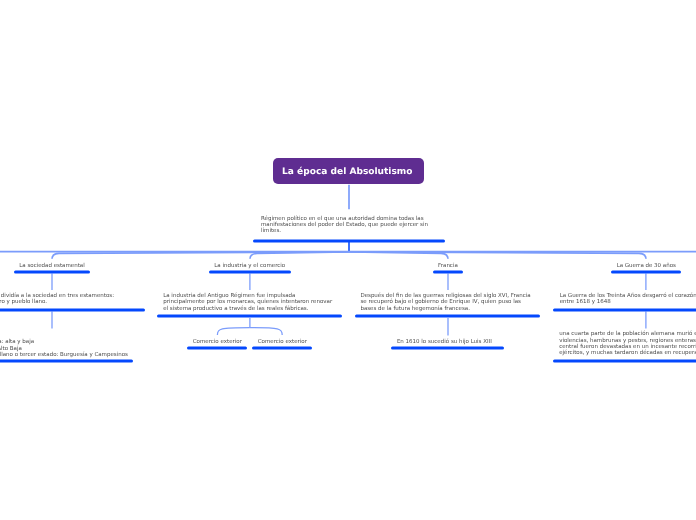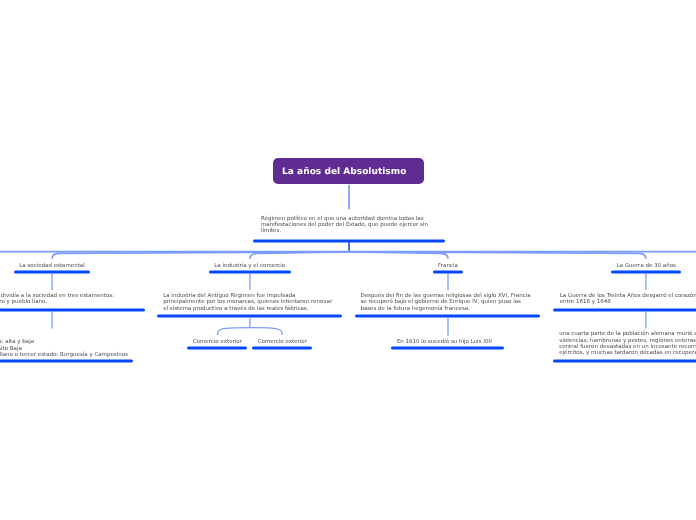--- a/index.html
+++ b/index.html
@@ -45,21 +45,21 @@
       <path d="M249.9,327.6 C 279.6,327.6 282.2,328.3 282.2,335"></path>
 
       <path d="M448,273.4 L448,289.9"></path>
       <path d="M448,318.1 L448,335.6"></path>
 
       <path d="M645.9,273.4 L645.9,289.9"></path>
       <path d="M645.9,311.6 L645.9,328.4"></path>
     </g>
   </svg>
   <div class="root-box" style="left:273px;top:158px;width:151px;height:26px;">
-    <div class="root-label" style="left:9.1px;top:8.5px;">La años del Absolutismo</div>
+    <div class="root-label" style="left:9.1px;top:8.5px;">La época del Absolutismo</div>
   </div>
 
   <div class="node" style="left:252.6px;top:215.5px;width:192.7px;">
     <div class="txt" style="left:8.4px;">
         <span class="ln">Régimen político en el que una autoridad domina todas las</span>
         <span class="ln">manifestaciones del poder del Estado, que puede ejercer sin</span>
         <span class="ln">límites.</span>
       </div>
     <div class="bar" style="top:23.5px;width:192.7px;"></div>
   </div>

